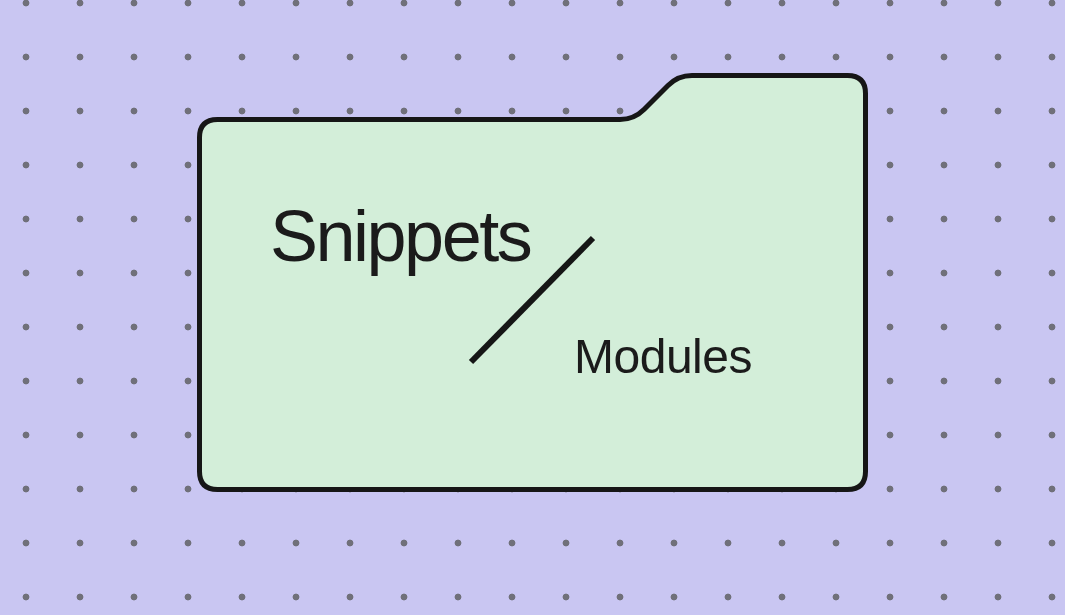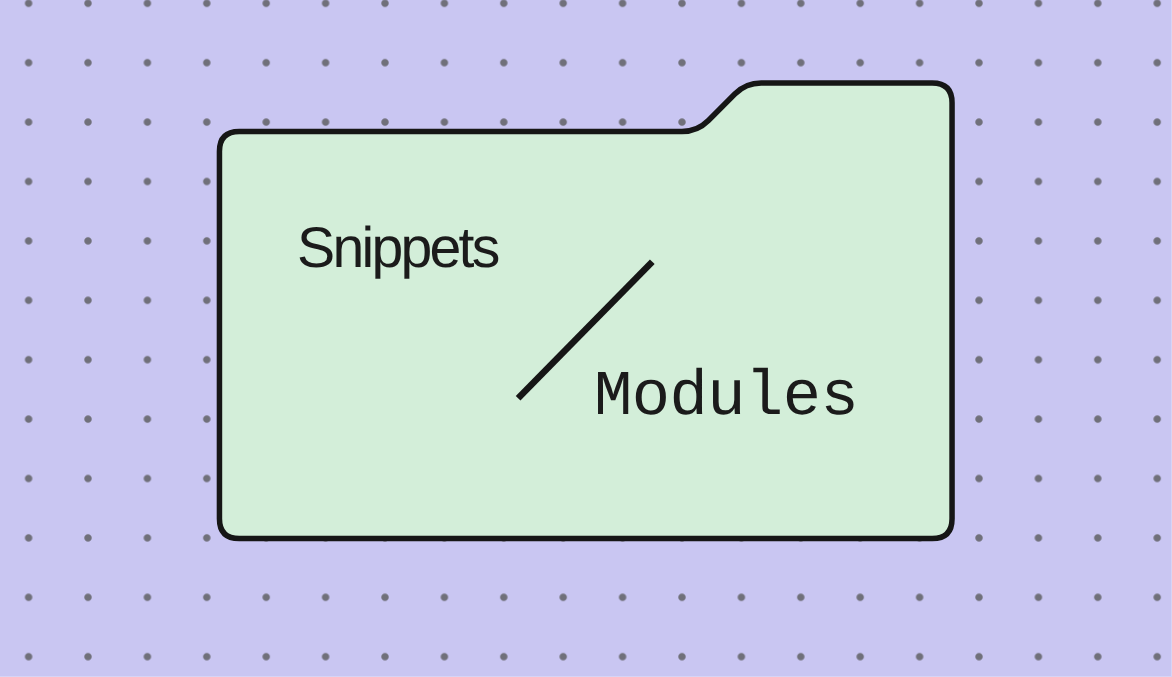--- a/index.html
+++ b/index.html
@@ -28,29 +28,28 @@
   }
   .label {
     position: absolute;
     line-height: 1;
     color: #1b1b1b;
     white-space: nowrap;
   }
   .label-snippets {
     left: 270px;
     top: 200px;
-    font-size: 52px;
+    font-size: 72px;
     letter-spacing: -2.5px;
   }
   .label-modules {
-    left: 540px;
+    left: 574px;
     top: 333px;
-    font-size: 58px;
+    font-size: 48px;
     letter-spacing: -0.5px;
-    font-family: Liberation Mono, monospace;
   }
 </style>
 </head>
 <body>
 
 <div class="stage">
 
   <div class="dots"></div>
 
   <svg class="folder-svg" width="1065" height="615" viewBox="0 0 1065 615">

